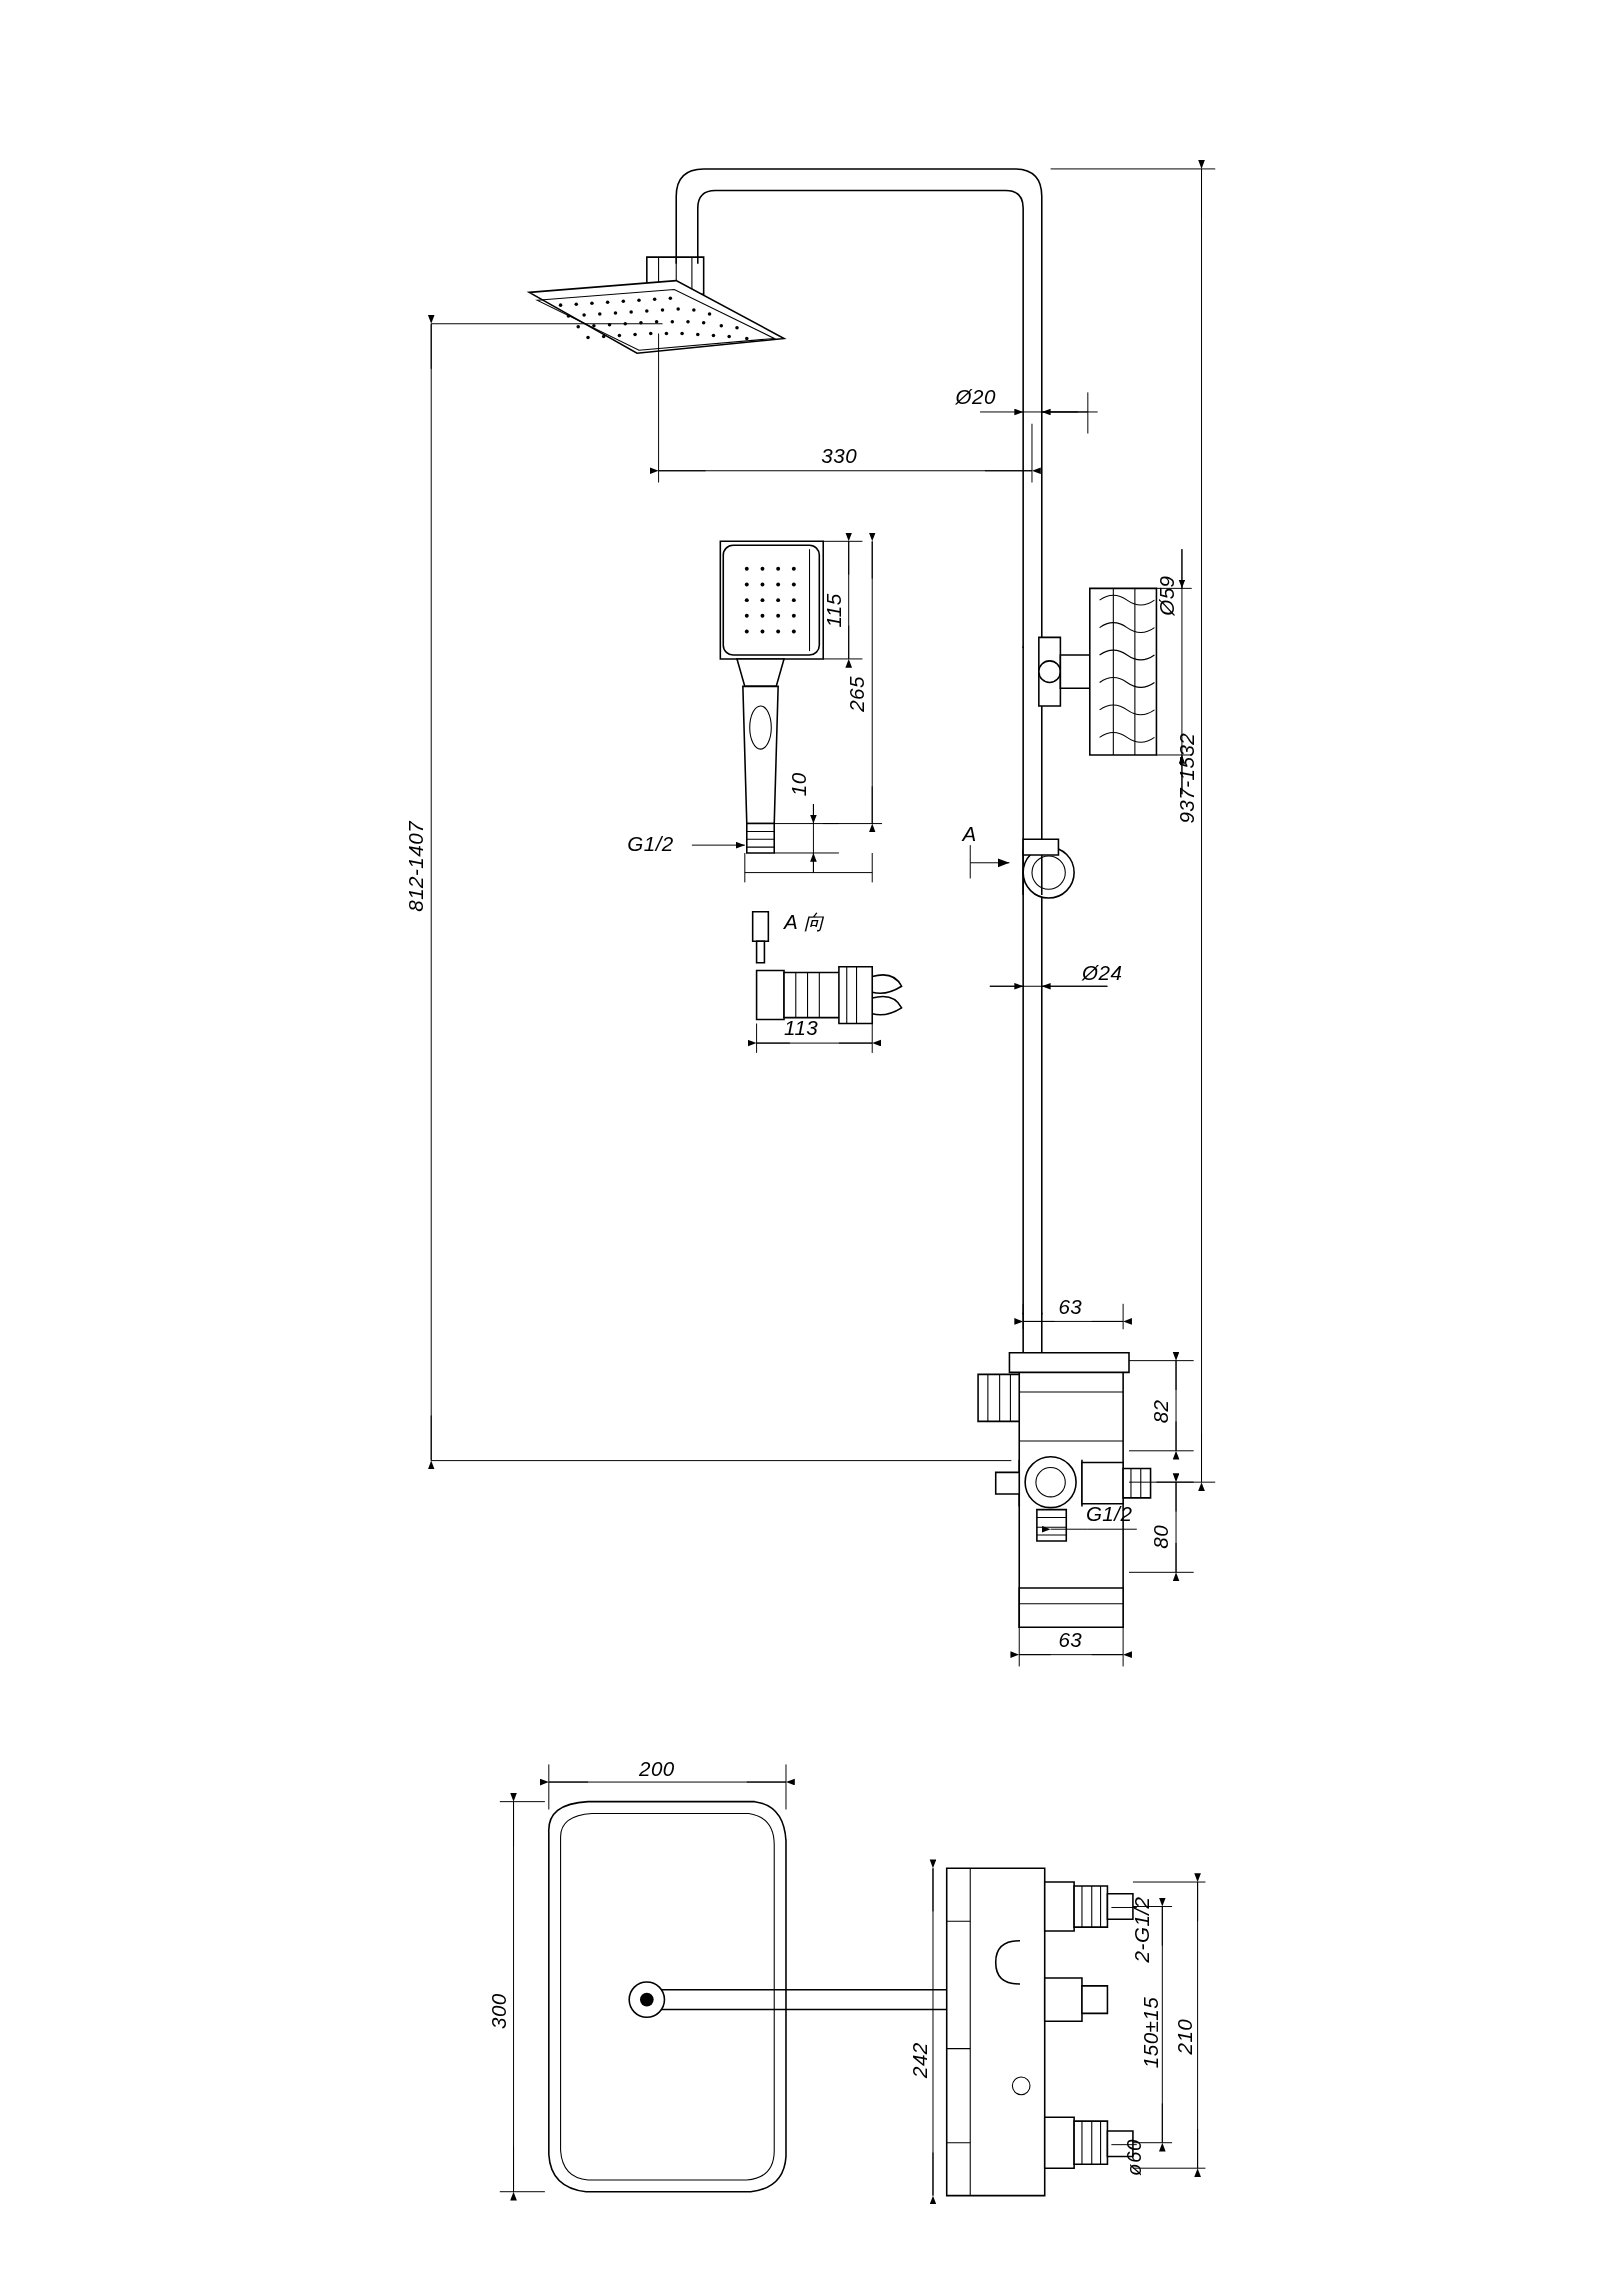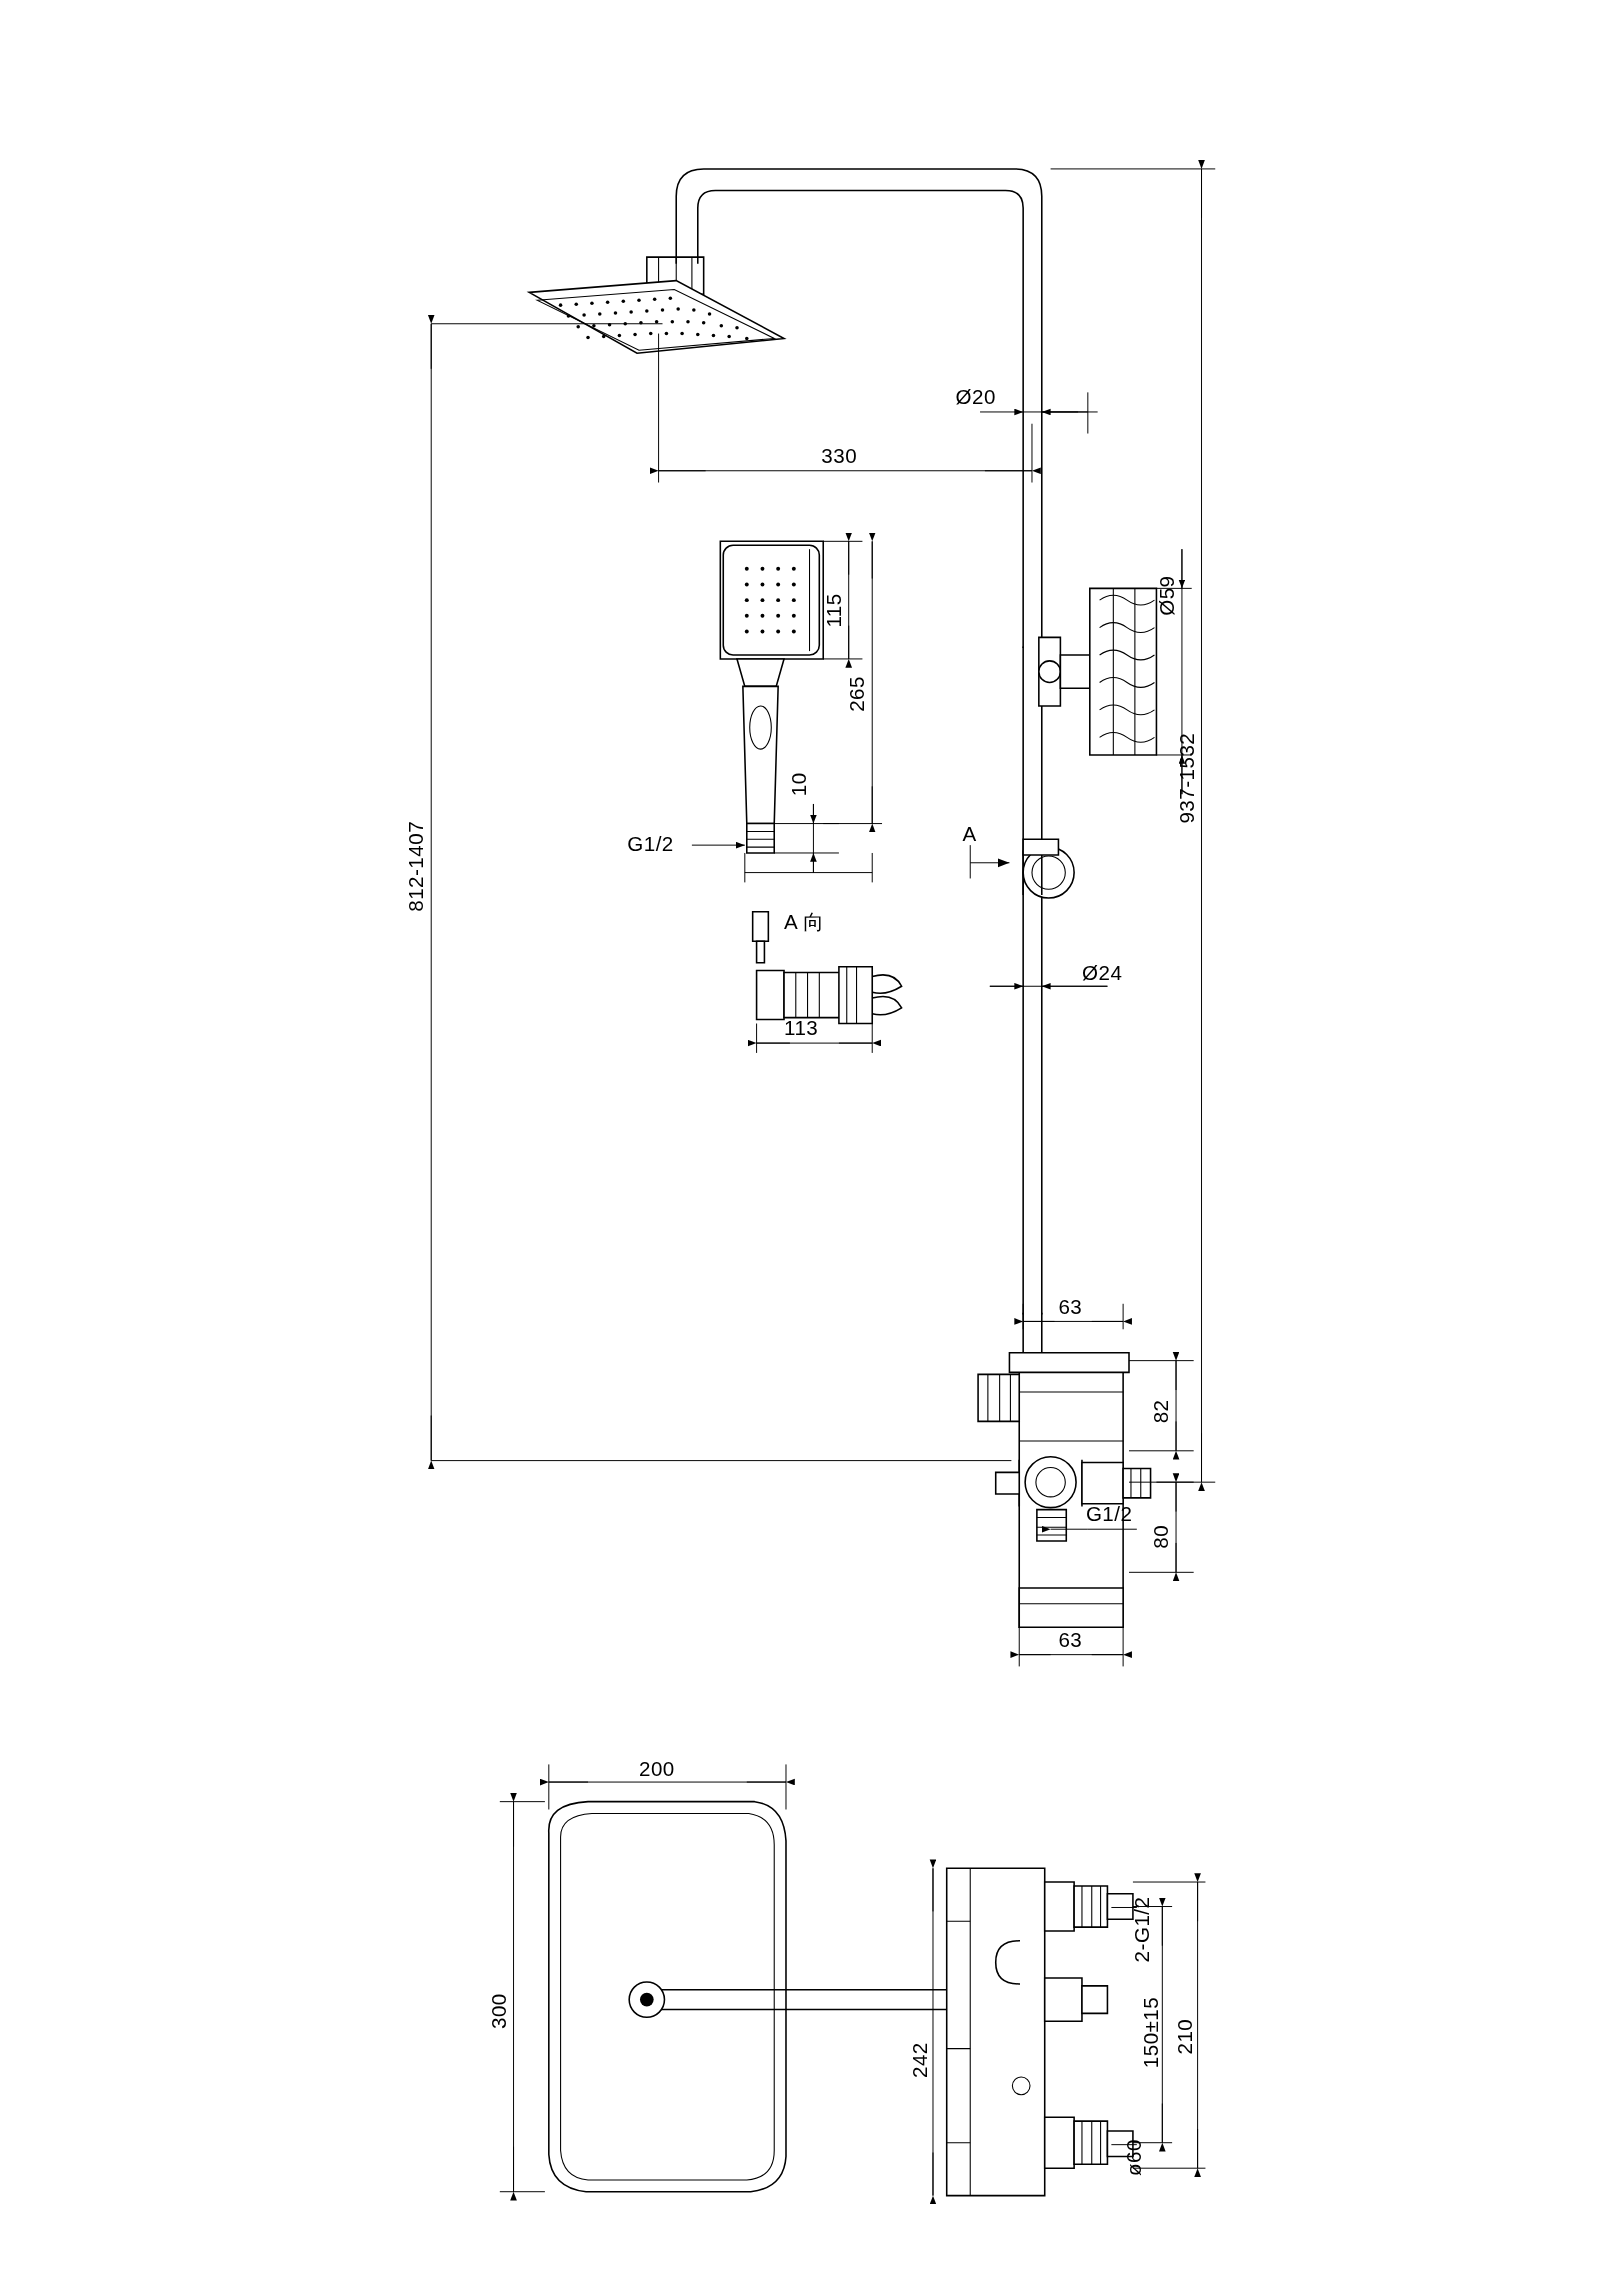--- a/index.html
+++ b/index.html
@@ -10,20 +10,21 @@
   body {
     font-family: "Liberation Sans", sans-serif;
     color: #1a1a1a;
   }
   #sheet {
     position: relative;
     width: 1620px;
     height: 2293px;
     background: #ffffff;
     overflow: hidden;
+    font-style: italic;
   }
   svg.drawing {
     position: absolute;
     left: 0;
     top: 0;
     width: 1620px;
     height: 2293px;
   }
   .ln {
     stroke: #000000;

